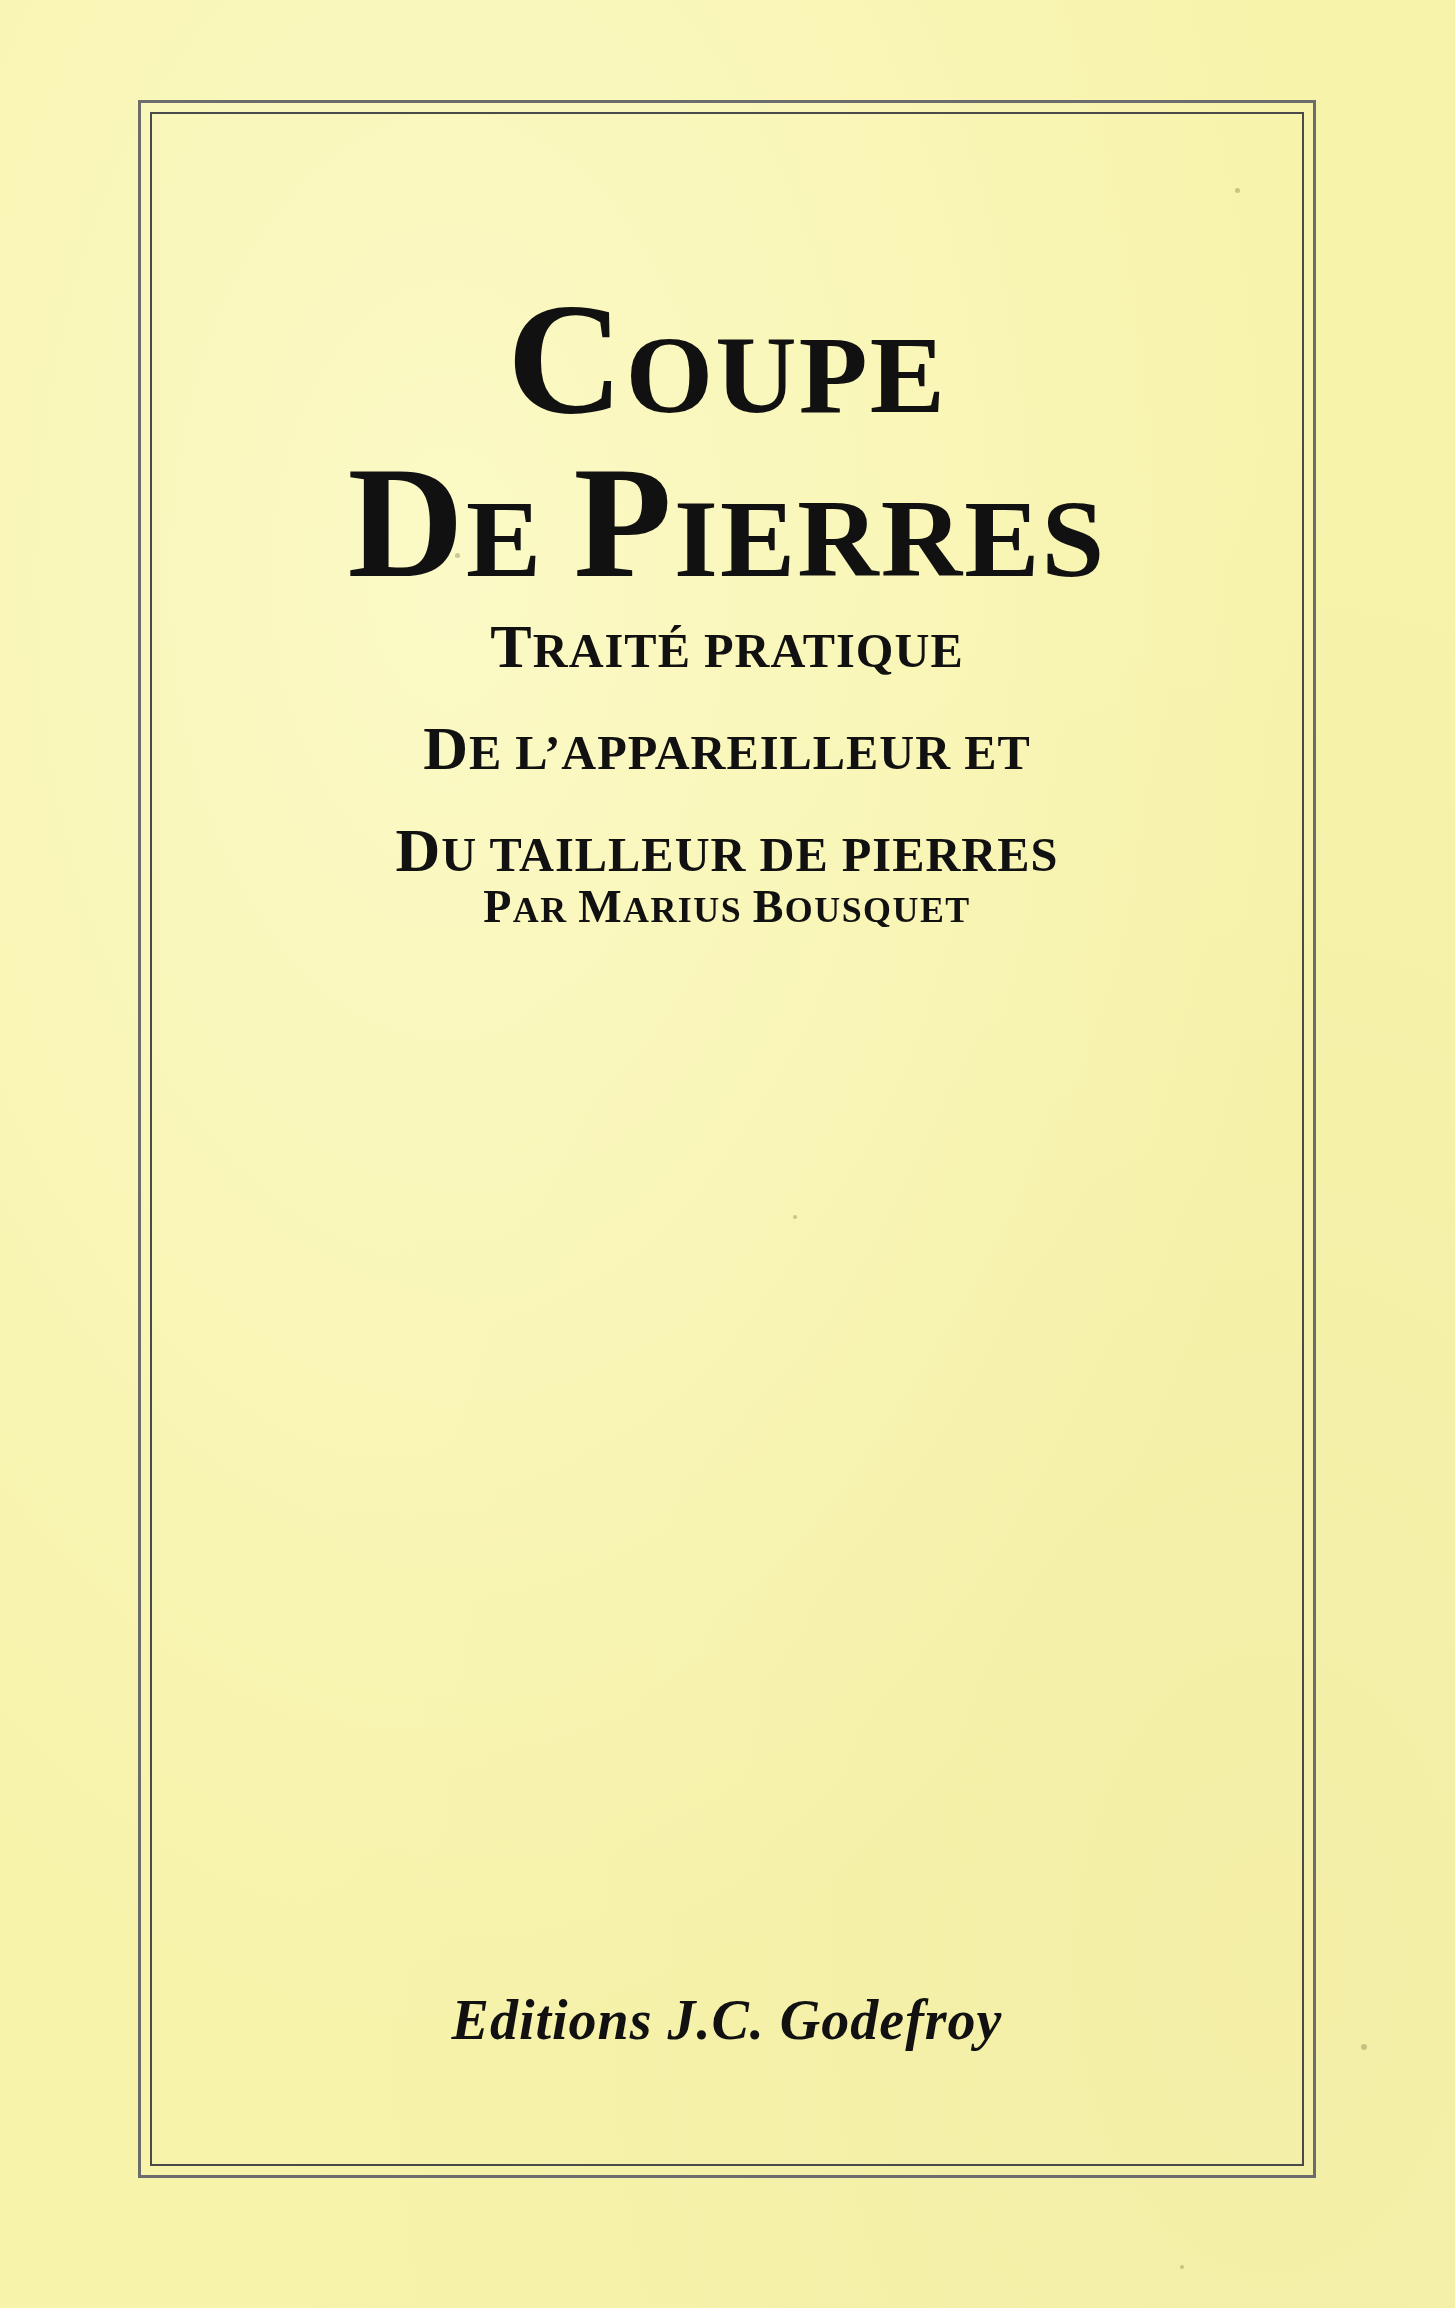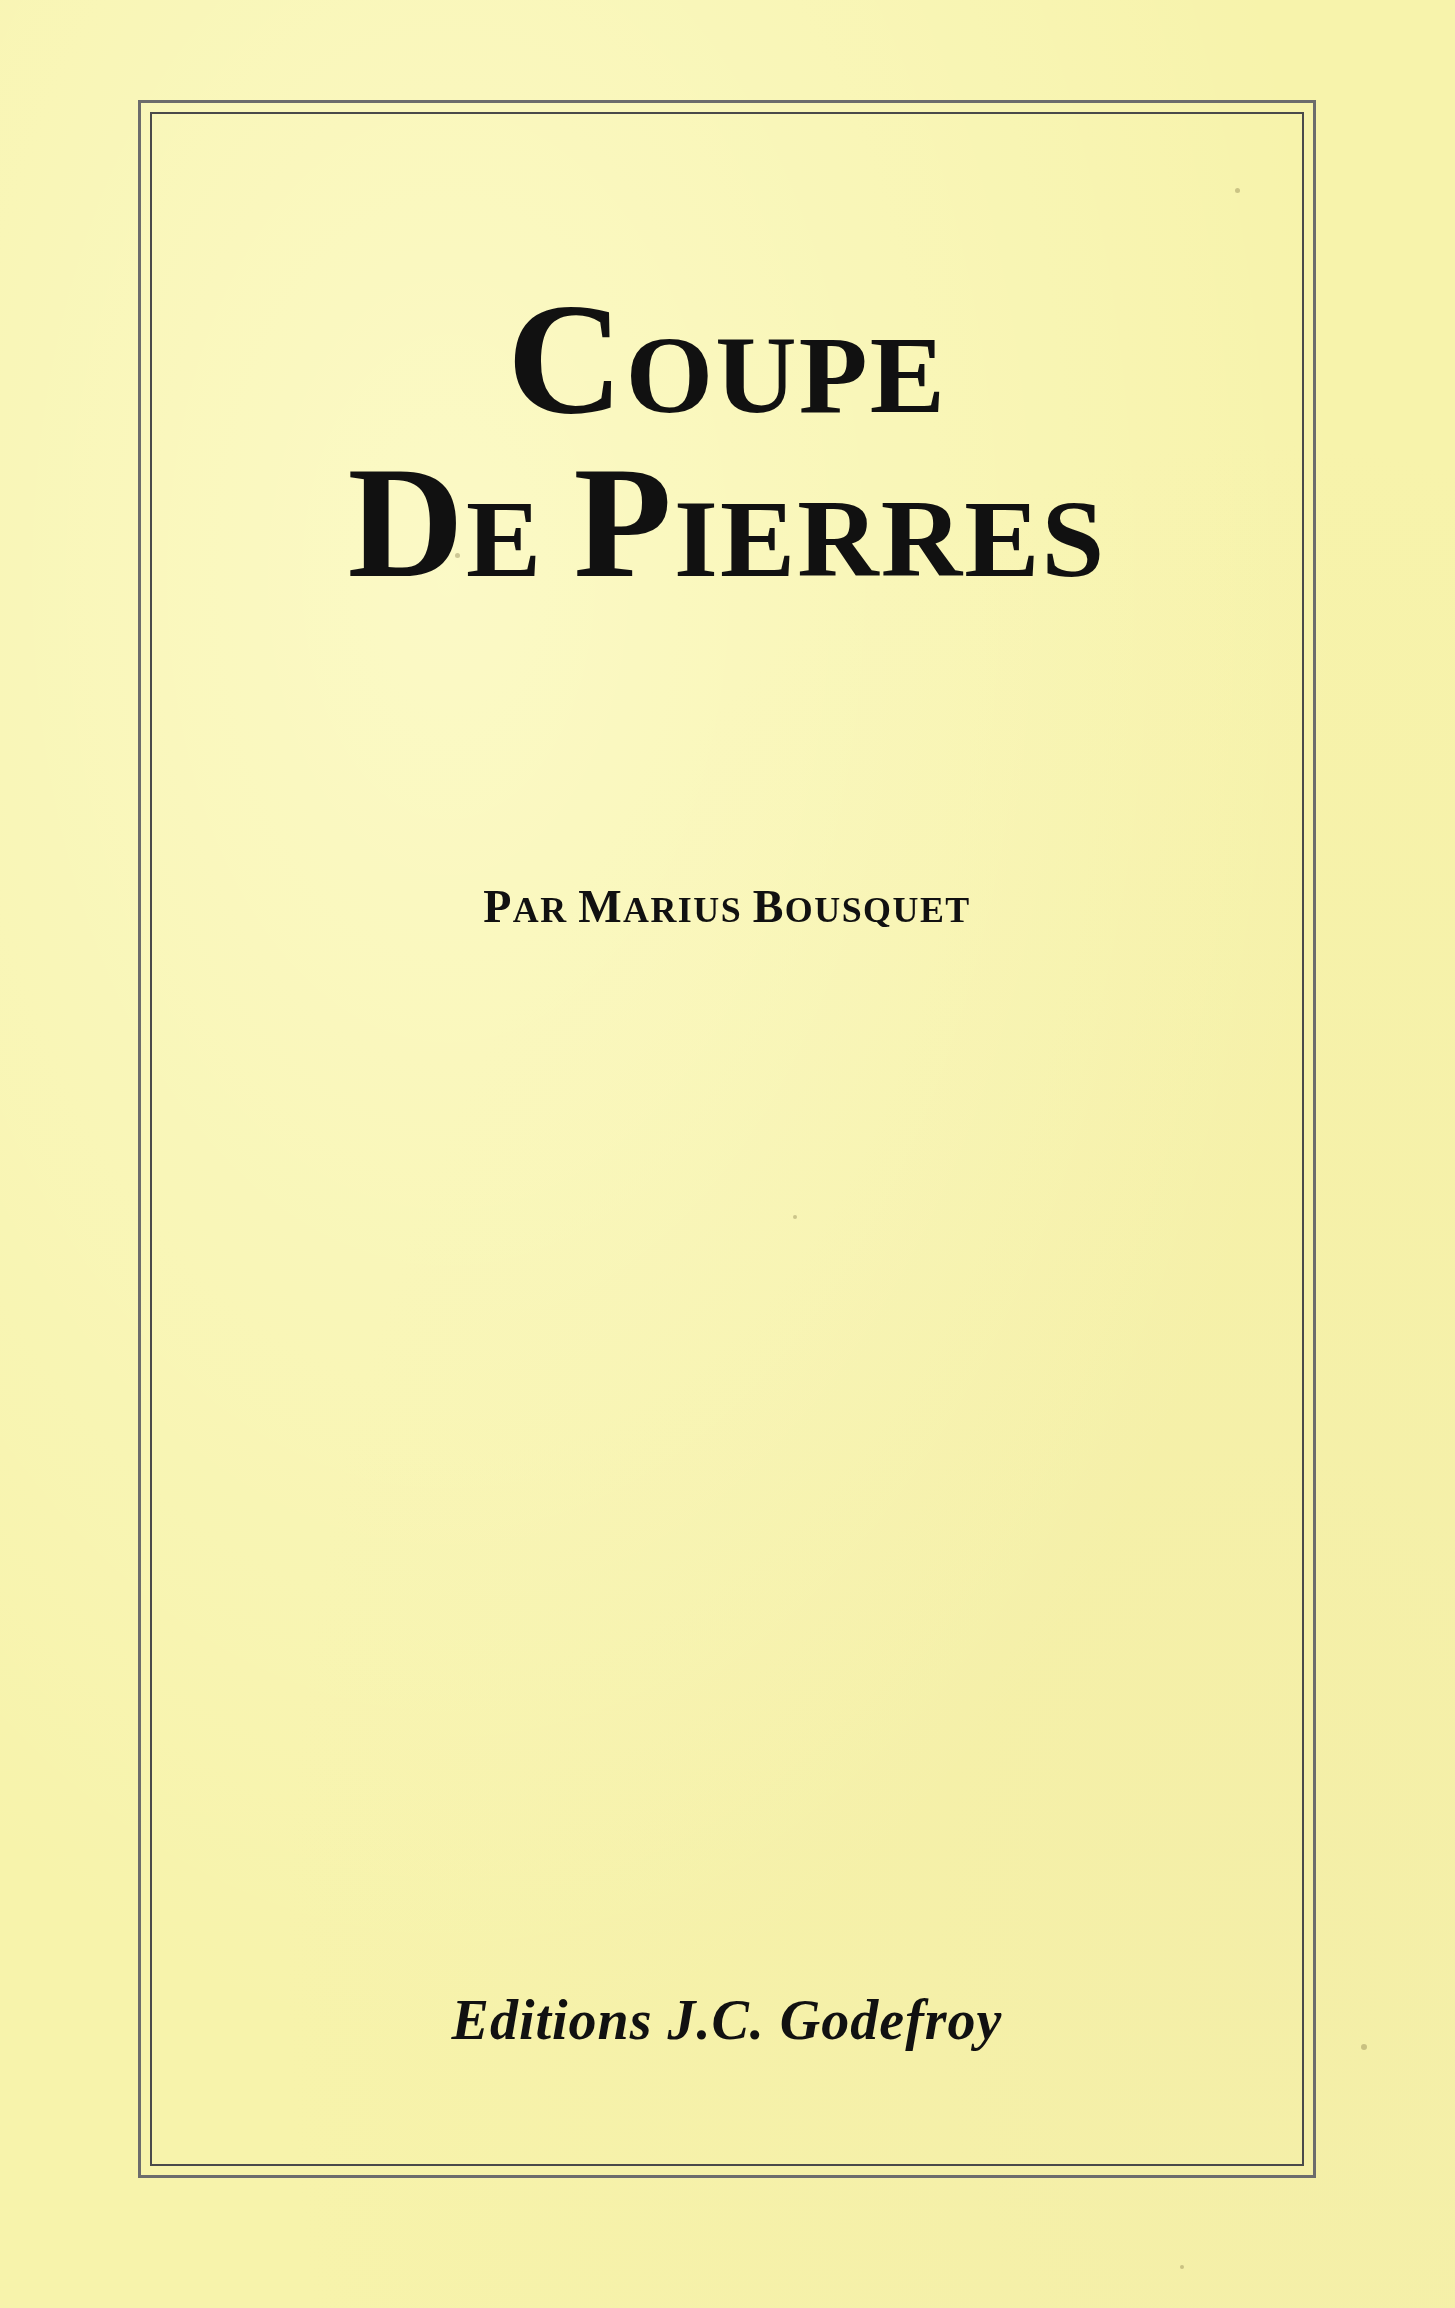--- a/index.html
+++ b/index.html
@@ -159,20 +159,25 @@
   <div class="border-frame"></div>
   <div class="border-frame-inner"></div>
 
   <div class="content">
 
     <div class="title-block">
       <div class="title-line-1"><span>C</span><span class="smallcaps-big">OUPE</span></div>
       <div class="title-line-2"><span>D</span><span class="smallcaps-big">E</span><span class="smallcaps-big">&nbsp;</span><span>P</span><span class="smallcaps-big">IERRES</span></div>
     </div>
 
+    <div class="subtitle-block">
+      <div class="subtitle-line"><span>T</span><span class="sc">RAITÉ PRATIQUE</span></div>
+      <div class="subtitle-line"><span>D</span><span class="sc">E L’APPAREILLEUR ET</span></div>
+      <div class="subtitle-line"><span>D</span><span class="sc">U TAILLEUR DE PIERRES</span></div>
+    </div>
 
     <div class="author-block">
       <div class="author-line"><span>P</span><span class="sc">AR</span><span class="sc">&nbsp;</span><span>M</span><span class="sc">ARIUS</span><span class="sc">&nbsp;</span><span>B</span><span class="sc">OUSQUET</span></div>
     </div>
 
     <div class="publisher-block">
       <div class="publisher-name">Editions J.C. Godefroy</div>
     </div>
 
   </div>

